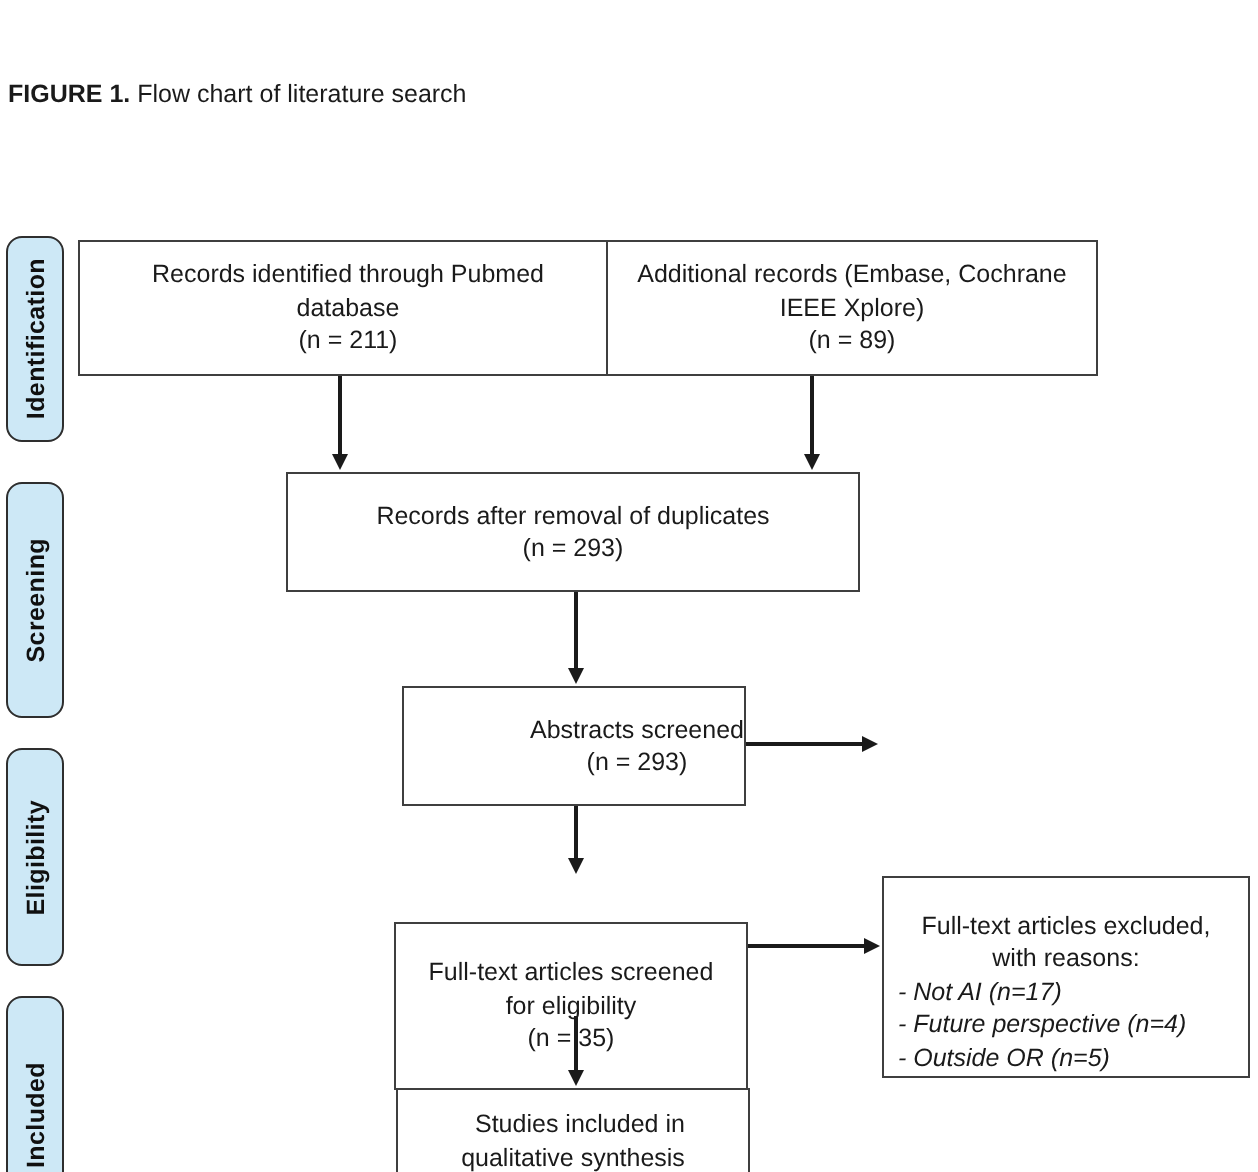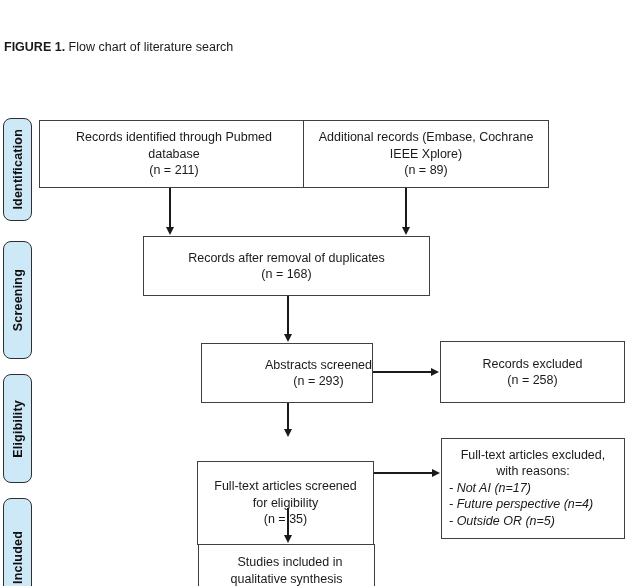--- a/index.html
+++ b/index.html
@@ -133,40 +133,36 @@
   </div>
 
   <div class="box" style="left:303px; top:84px; width:246px; height:68px;">
     <div class="t">Additional records (Embase, Cochrane
 IEEE Xplore)
 (n = 89)</div>
   </div>
 
   <div class="box" style="left:143px; top:200px; width:287px; height:60px;">
     <div class="t">Records after removal of duplicates
-(n = 168)</div>
+(n = 293)</div>
   </div>
 
   <div class="box" style="left:201px; top:307px; width:172px; height:60px;align-items:flex-end;">
     <div class="t">Abstracts screened
 (n = 293)</div>
   </div>
 
-  <div class="box" style="left:440px; top:305px; width:185px; height:62px;">
-    <div class="t">Records excluded
-(n = 258)</div>
-  </div>
 
   <div class="box" style="left:197px; top:425px; width:177px; height:84px;">
     <div class="t">Full-text articles screened
 for eligibility
 (n = 35)</div>
   </div>
 
-  <div class="box" style="left:441px; top:402px; width:184px; height:101px;">
+  <div class="box" style="left:441px; top:402px; width:184px; height:101px;justify-content:flex-end;">
     <div class="t">Full-text articles excluded,
 with reasons:</div>
     <div class="reasons">
       <div>- Not AI (n=17)</div>
       <div>- Future perspective (n=4)</div>
       <div>- Outside OR (n=5)</div>
     </div>
   </div>
 
   <div class="box" style="left:198px; top:508px; width:177px; height:70px;text-align:right;">

